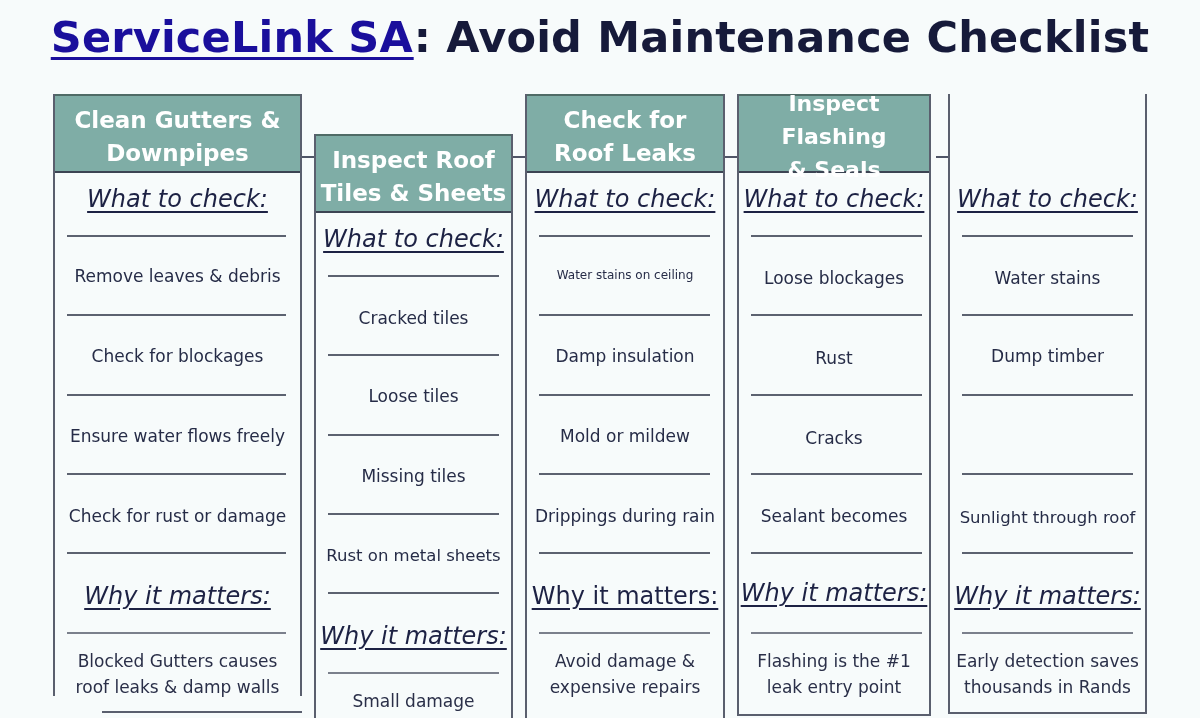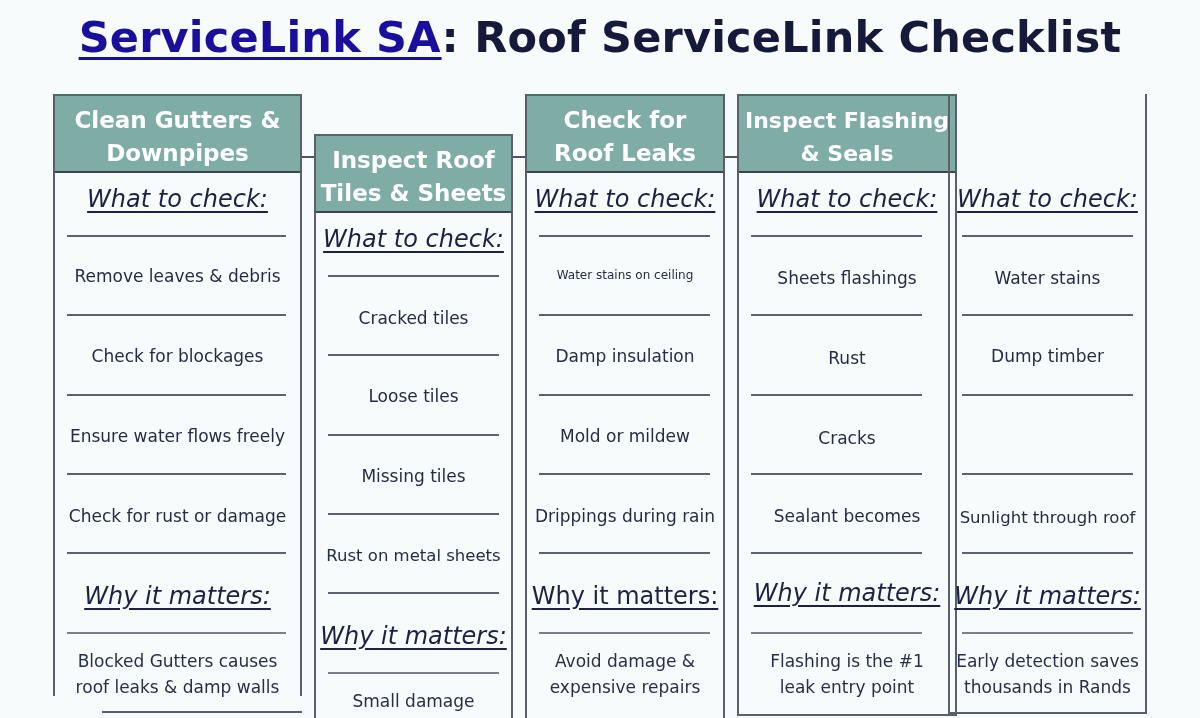--- a/index.html
+++ b/index.html
@@ -18,21 +18,21 @@
   }
   .title a { color:#1a0f9c; text-decoration:underline; text-decoration-thickness:3px; text-underline-offset:5px; }
   .col {
     position:absolute; top:94px;
     border-left:2px solid #5a5f6e; border-right:2px solid #5a5f6e;
     box-sizing:border-box;
   }
   .col.c1 { left:53px; width:249px; height:602px; }
   .col.c2 { left:314px; width:199px; height:622px; border-bottom:2px solid #5a5f6e;margin-top:40px; }
   .col.c3 { left:525px; width:200px; height:664px; border-bottom:2px solid #5a5f6e; }
-  .col.c4 { left:737px; width:220px; height:622px; border-bottom:2px solid #5a5f6e; }
+  .col.c4 { left:737px; width:194px; height:622px; border-bottom:2px solid #5a5f6e; }
   .col.c5 { left:948px; width:199px; height:620px; border-bottom:2px solid #5a5f6e; }
   .c1-bottom { position:absolute; left:102px; top:711px; width:200px; height:2px; background:#5a5f6e; }
   .head {
     height:79px; background:#7fada6;
     border-top:2px solid #4f6b66; border-bottom:2px solid #3c4453;
     box-sizing:border-box;
     display:flex; align-items:center; justify-content:center;
     text-align:center; color:#ffffff; font-weight:bold;
     font-size:23px; line-height:33px;
     font-family:"DejaVu Sans", sans-serif;
@@ -58,21 +58,21 @@
   .why {
     position:absolute; left:0; width:100%; text-align:center;
     font-size:17px; color:#2a2f48; line-height:26px;
     font-family:"DejaVu Sans", sans-serif;
     white-space:pre-line;
   }
 </style>
 </head>
 <body>
 
-<div class="title"><a>ServiceLink SA</a><span>: Roof ServiceLink Checklist</span></div>
+<div class="title"><a>ServiceLink SA</a><span>: Avoid Maintenance Checklist</span></div>
 
 <div class="connector" style="left:302px"></div>
 <div class="connector" style="left:513px"></div>
 <div class="connector" style="left:725px"></div>
 <div class="connector" style="left:936px"></div>
 
 <div class="col c1">
   <div class="head">Clean Gutters &amp;
 Downpipes</div>
   <div class="section-label" style="top:91px">What to check:</div>
@@ -128,21 +128,21 @@
   <div class="rule" style="left:12px;width:171px;top:538px;background:#7b808c"></div>
   <div class="why" style="top:554px">Avoid damage &amp;
 expensive repairs</div>
 </div>
 
 <div class="col c4">
   <div class="head">Inspect Flashing
 &amp; Seals</div>
   <div class="section-label" style="top:91px">What to check:</div>
   <div class="rule" style="left:12px;width:171px;top:141px"></div>
-  <div class="item" style="top:174px">Sheets flashings</div>
+  <div class="item" style="top:174px">Loose blockages</div>
   <div class="rule" style="left:12px;width:171px;top:220px"></div>
   <div class="item" style="top:254px">Rust</div>
   <div class="rule" style="left:12px;width:171px;top:300px"></div>
   <div class="item" style="top:334px">Cracks</div>
   <div class="rule" style="left:12px;width:171px;top:379px"></div>
   <div class="item" style="top:412px">Sealant becomes</div>
   <div class="rule" style="left:12px;width:171px;top:458px"></div>
   <div class="section-label" style="top:485px">Why it matters:</div>
   <div class="rule" style="left:12px;width:171px;top:538px;background:#7b808c"></div>
   <div class="why" style="top:554px">Flashing is the #1

